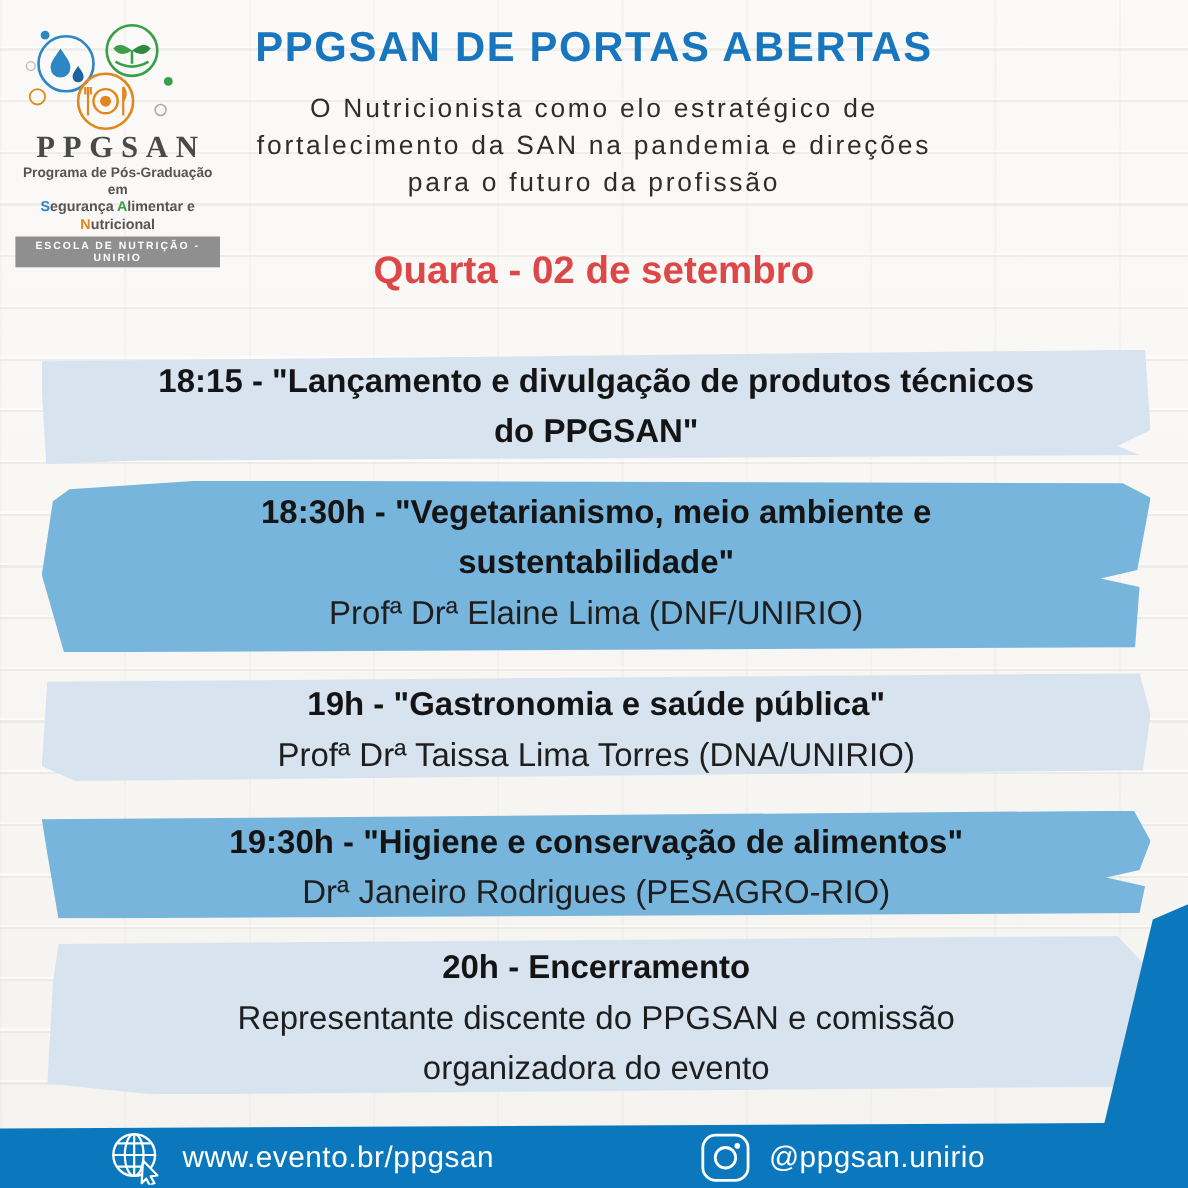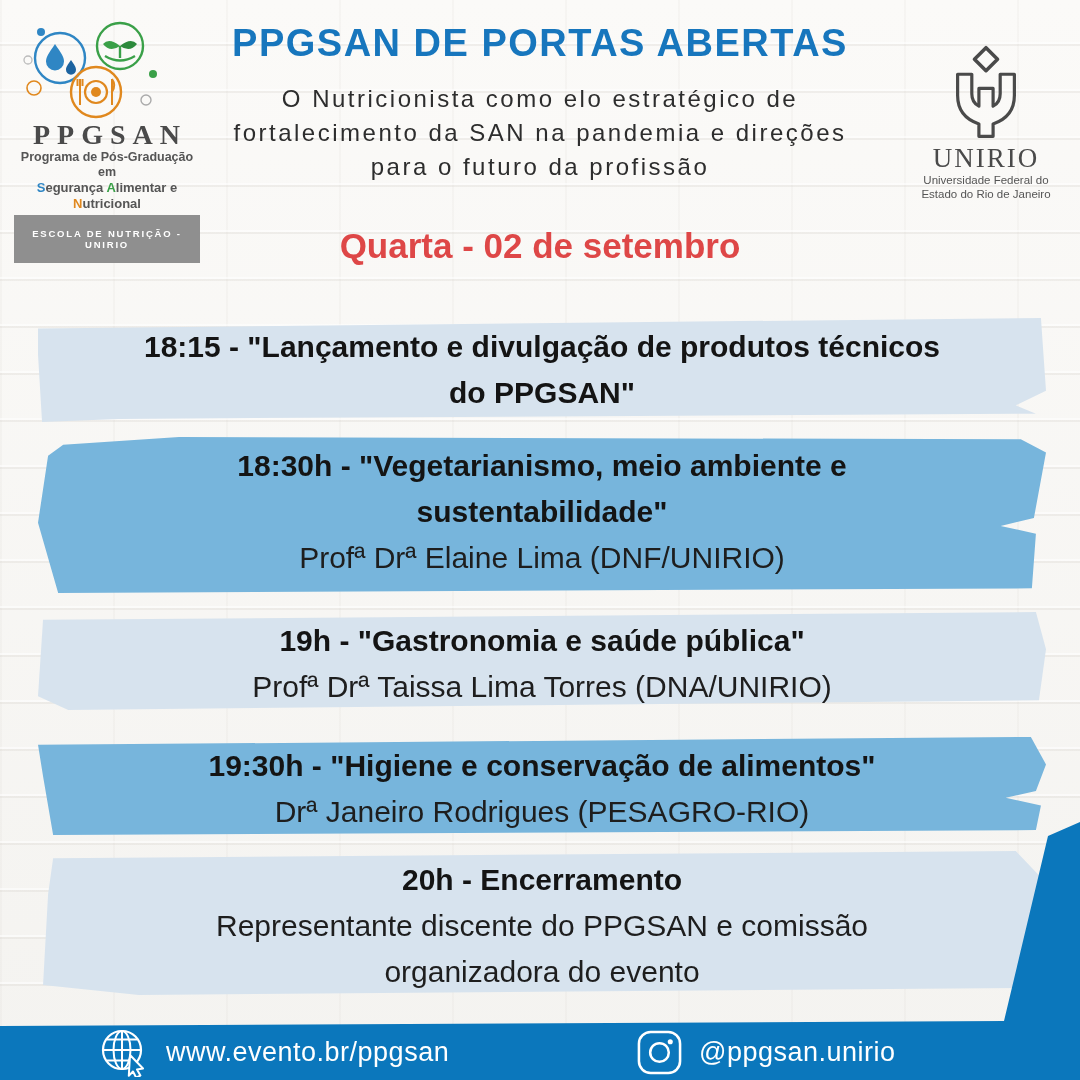--- a/index.html
+++ b/index.html
@@ -23,21 +23,21 @@
   .ppgsan{position:absolute;left:14px;top:20px;width:186px;text-align:center;}
   .ppgsan .acronym{
     font-family:"Liberation Serif",serif;font-weight:700;font-size:28px;
     letter-spacing:7px;color:#4a4a4a;line-height:30px;margin-left:6px;
   }
   .ppgsan .program{font-size:12.5px;font-weight:700;color:#555;line-height:15px;}
   .ppgsan .san{font-size:13px;font-weight:700;color:#555;line-height:16px;}
   .san .c-b{color:#2f86c4}.san .c-g{color:#3aa048}.san .c-o{color:#e0881e}
   .ppgsan .banner{
     display:inline-block;background:#8f8f8f;color:#fff;font-size:9.5px;font-weight:700;
-    letter-spacing:1.8px;padding:13px 6px;margin-top:3px;
+    letter-spacing:1.8px;padding:3px 6px;margin-top:3px;
   }
   
   .unirio{position:absolute;right:16px;top:40px;width:156px;text-align:center;color:#4a4a4a;}
   .unirio .uname{font-family:"Liberation Serif",serif;font-size:27px;letter-spacing:2px;line-height:29px;}
   .unirio .usub div{font-size:11.5px;color:#555;line-height:14px;}
   
   .date{
     position:absolute;top:226px;left:0;width:100%;text-align:center;
     font-size:35px;font-weight:700;color:#de4747;margin:0;
   }
@@ -119,31 +119,20 @@
         <circle cx="132" cy="80" r="5" fill="none" stroke="#aaa" stroke-width="1.4"></circle>
         <circle cx="14" cy="40" r="4" fill="none" stroke="#bbb" stroke-width="1.3"></circle>
       </g>
     </svg>
     <div class="acronym">PPGSAN</div>
     <div class="program">Programa de Pós-Graduação em</div>
     <div class="san"><span class="c-b">S</span><span>egurança </span><span class="c-g">A</span><span>limentar e </span><span class="c-o">N</span><span>utricional</span></div>
     <div class="banner">ESCOLA DE NUTRIÇÃO - UNIRIO</div>
   </div>
 
-  <div class="unirio">
-    <svg width="110" height="104" viewBox="0 0 124 112" style="margin:0 auto">
-      <path d="M62 6 l13 13 -13 13 -13 -13 z" fill="none" stroke="#4a4a4a" stroke-width="4" stroke-linejoin="round"></path>
-      <path d="M30 36 V60 Q30 84 54 92 V106 H70 V92 Q94 84 94 60 V36 H78 V58 Q78 68 70 72 V52 H54 V72 Q46 68 46 58 V36 Z" fill="none" stroke="#4a4a4a" stroke-width="3.6" stroke-linejoin="round"></path>
-    </svg>
-    <div class="uname">UNIRIO</div>
-    <div class="usub">
-      <div>Universidade Federal do</div>
-      <div>Estado do Rio de Janeiro</div>
-    </div>
-  </div>
 
   <h2 class="date">Quarta - 02 de setembro</h2>
 
   <div class="item it1">
     <div class="stroke light"></div>
     <div class="itxt">
       <div class="ititle">18:15 - "Lançamento e divulgação de produtos técnicos do PPGSAN"</div>
     </div>
   </div>
 

